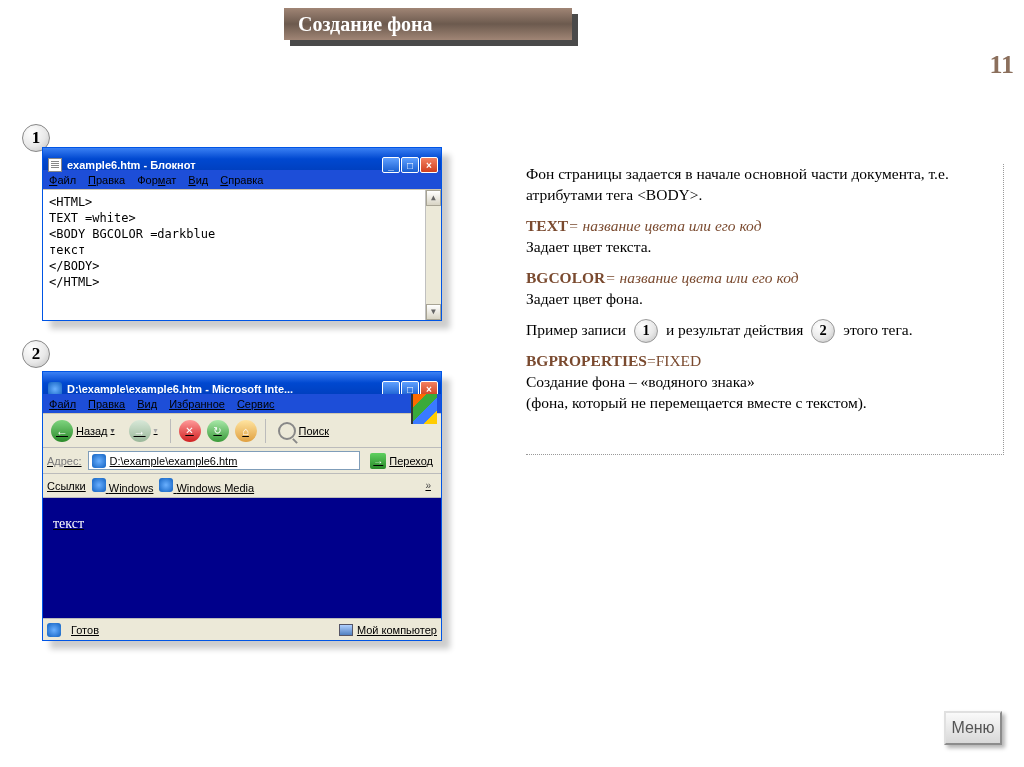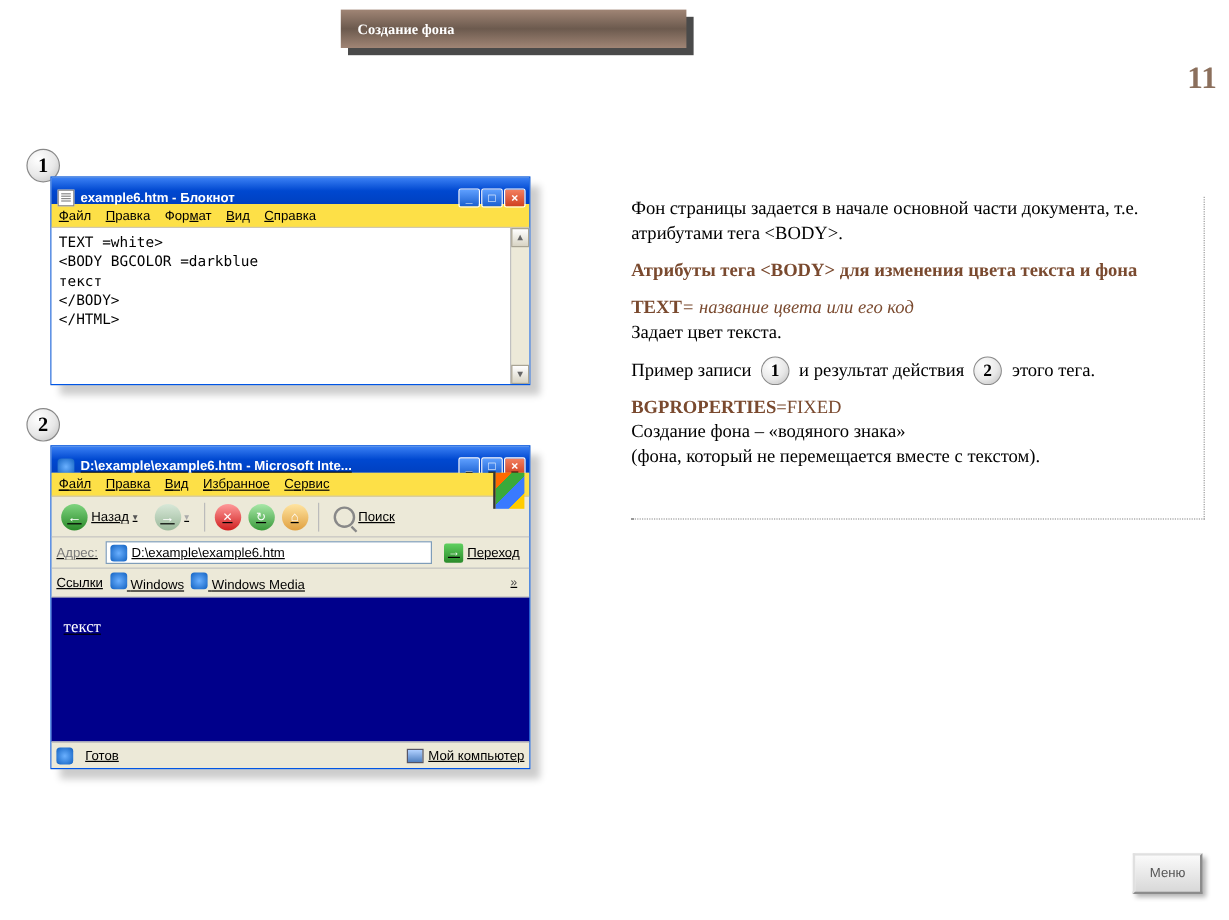--- a/index.html
+++ b/index.html
@@ -20,21 +20,21 @@
     background: #4a4a4a;
   }
   .title-banner-front {
     position: absolute;
     top: -6px;
     left: -6px;
     width: 288px;
     height: 32px;
     background: linear-gradient(to bottom, #a08575, #6c5a4e, #a08575);
     color: #fff;
-    font-size: 12px;
+    font-size: 20px;
     font-weight: bold;
     display: flex;
     align-items: center;
     padding-left: 14px;
   }
   .slide-number {
     position: absolute;
     top: 50px;
     right: 10px;
     font-size: 26px;
@@ -89,21 +89,21 @@
     justify-content: center;
     font-family: Arial, sans-serif;
     font-size: 10px;
     font-weight: bold;
     color: #fff;
   }
   .btn-min, .btn-max { background: linear-gradient(to bottom, #5fa0ff, #1a5fd0); }
   .btn-x { background: linear-gradient(to bottom, #f38060, #d04020); }
   .win-menubar {
     height: 20px;
-    background: #fde047;
+    background: #1d4ed8;
     display: flex;
     align-items: center;
     gap: 12px;
     padding-left: 6px;
     font-family: Tahoma, sans-serif;
     font-size: 11px;
     border-bottom: 1px solid #d0c8b0;
   }
   .win-menubar span { color: #000; }
   .win-menubar span u { text-decoration: underline; }
@@ -239,21 +239,21 @@
     right: 22px;
     width: 58px;
     height: 34px;
     background: linear-gradient(to bottom, #fafafa, #d8d8d8);
     border: 2px outset #e0e0e0;
     box-shadow: 3px 3px 4px rgba(0,0,0,0.3);
     display: flex;
     align-items: center;
     justify-content: center;
     font-family: Tahoma, sans-serif;
-    font-size: 11px;
+    font-size: 16px;
     color: #555;
   }
   .doc-icon{width:14px;height:14px;display:inline-block;background:#fff;border:1px solid #888;position:relative;}
   .doc-icon::before{content:"";position:absolute;top:2px;left:2px;right:2px;height:1px;background:#888;box-shadow:0 2px #888,0 4px #888,0 6px #888;}
   .pc-icon{width:14px;height:12px;display:inline-block;background:linear-gradient(to bottom,#b0d0ff,#5080c0);border:1px solid #556;}
 </style>
 </head>
 <body>
 
 <div class="title-banner">
@@ -275,20 +275,21 @@
     </div>
   </div>
   <div class="win-menubar">
     <span><u>Ф</u>айл</span>
     <span><u>П</u>равка</span>
     <span>Фор<u>м</u>ат</span>
     <span><u>В</u>ид</span>
     <span><u>С</u>правка</span>
   </div>
   <div class="notepad-body">
+    <div>&lt;HTML&gt;</div>
     <div>TEXT =white&gt;</div>
     <div>&lt;BODY BGCOLOR =darkblue</div>
     <div>текст</div>
     <div>&lt;/BODY&gt;</div>
     <div>&lt;/HTML&gt;</div>
     <div class="scroll-v">
       <div class="scroll-btn">▲</div>
       <div class="scroll-btn">▼</div>
     </div>
   </div>
@@ -361,25 +362,26 @@
       <span>Мой компьютер</span>
     </span>
   </div>
 </div>
 
 <div class="text-col">
   <p>
     <span>Фон страницы задается в начале основной части документа, т.е. атрибутами тега </span><span>&lt;BODY&gt;.</span>
   </p>
   <p>
-    <span class="brown">Атрибуты тега </span><span class="brown">&lt;BODY&gt;</span><span class="brown"> для изменения цвета текста и фона</span>
-  </p>
-  <p>
     <span class="brown">TEXT</span><span class="brown-n italic">= название цвета     или его код</span><br>
     <span>Задает цвет текста.</span>
+  </p>
+  <p>
+    <span class="brown">BGCOLOR</span><span class="brown-n italic">= название цвета или его код</span><br>
+    <span>Задает цвет фона.</span>
   </p>
   <p>
     <span>Пример записи</span>
     <span class="ref-badge inline-badge">1</span>
     <span>и результат действия</span>
     <span class="ref-badge inline-badge">2</span>
     <span>этого тега.</span>
   </p>
   <p>
     <span class="brown">BGPROPERTIES</span><span class="brown-n">=FIXED</span><br>

